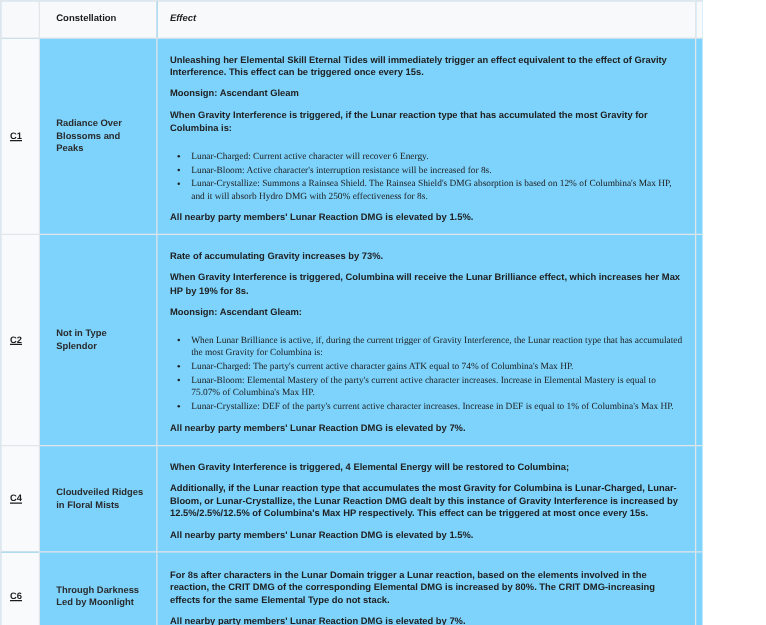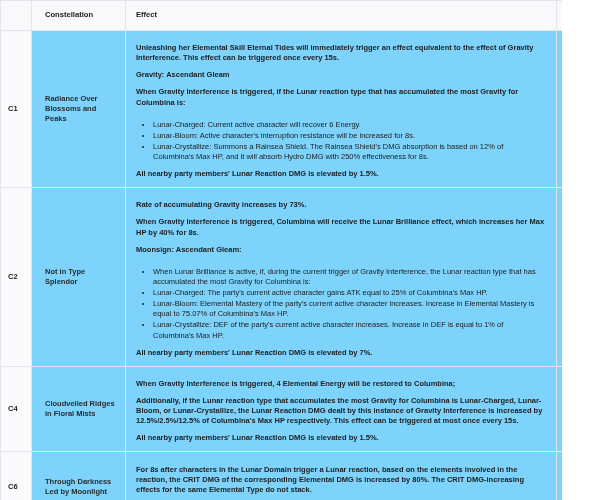--- a/index.html
+++ b/index.html
@@ -26,41 +26,42 @@
   .ctable thead th {
     background: #f8f9fa;
     font-weight: bold;
     text-align: left;
     height: 29px;
     font-size: 7.6px;
     color: #1b1c1d;
   }
   .th-key   { padding: 0 0 0 7px; }
   .th-name  { padding: 0 0 0 13px; }
-  .th-effect{ padding: 0 0 0 10px; }
+  .th-effect{ padding: 0 0 0 10px; font-style: italic; }
   .th-imp   { padding: 0 4px 0 7px; }
 
   td.key {
     background: #f9fafb;
     font-weight: bold;
     padding: 0 0 0 7px;
     color: #1b1c1d;
+    text-decoration: underline;
   }
   td.name { padding: 0 8px 0 13px; color: #2a2b2d; font-weight: bold; }
   td.effect { padding: 8px 10px; vertical-align: middle; }
   td.importance { padding: 0 2px 0 7px; text-decoration: underline; }
 
   tr.r-c1 { height: 148px; }
   tr.r-c2 { height: 167px; }
   tr.r-c4 { height: 85px; }
   tr.r-c6 { height: 70px; }
 
   td.effect p { margin: 4px 0 7px; font-weight: bold; }
   td.effect p:last-child { margin-bottom: 0; }
-  td.effect ul { margin: 12px 0 7px; padding: 0 0 0 17px; }
+  td.effect ul { margin: 12px 0 7px; padding: 0 0 0 17px; font-family: Liberation Serif, serif; }
   td.effect li { margin: 0 0 1px; }
 </style>
 </head>
 <body>
 
 <div class="page">
   <table class="ctable">
     <colgroup>
       <col style="width:31px">
       <col style="width:94px">
@@ -75,42 +76,42 @@
         <th class="th-imp">Importance</th>
       </tr>
     </thead>
     <tbody>
 
       <tr class="r-c1">
         <td class="key">C1</td>
         <td class="name">Radiance Over Blossoms and Peaks</td>
         <td class="effect">
           <p>Unleashing her Elemental Skill Eternal Tides will immediately trigger an effect equivalent to the effect of Gravity Interference. This effect can be triggered once every 15s.</p>
-          <p>Gravity: Ascendant Gleam</p>
+          <p>Moonsign: Ascendant Gleam</p>
           <p>When Gravity Interference is triggered, if the Lunar reaction type that has accumulated the most Gravity for Columbina is:</p>
           <ul>
             <li>Lunar-Charged: Current active character will recover 6 Energy.</li>
             <li>Lunar-Bloom: Active character's interruption resistance will be increased for 8s.</li>
             <li>Lunar-Crystallize: Summons a Rainsea Shield. The Rainsea Shield's DMG absorption is based on 12% of Columbina's Max HP, and it will absorb Hydro DMG with 250% effectiveness for 8s.</li>
           </ul>
           <p>All nearby party members' Lunar Reaction DMG is elevated by 1.5%.</p>
         </td>
         <td class="importance">High</td>
       </tr>
 
       <tr class="r-c2">
         <td class="key">C2</td>
         <td class="name">Not in Type Splendor</td>
         <td class="effect">
           <p>Rate of accumulating Gravity increases by 73%.</p>
-          <p>When Gravity Interference is triggered, Columbina will receive the Lunar Brilliance effect, which increases her Max HP by 40% for 8s.</p>
+          <p>When Gravity Interference is triggered, Columbina will receive the Lunar Brilliance effect, which increases her Max HP by 19% for 8s.</p>
           <p>Moonsign: Ascendant Gleam:</p>
           <ul>
             <li>When Lunar Brilliance is active, if, during the current trigger of Gravity Interference, the Lunar reaction type that has accumulated the most Gravity for Columbina is:</li>
-            <li>Lunar-Charged: The party's current active character gains ATK equal to 25% of Columbina's Max HP.</li>
+            <li>Lunar-Charged: The party's current active character gains ATK equal to 74% of Columbina's Max HP.</li>
             <li>Lunar-Bloom: Elemental Mastery of the party's current active character increases. Increase in Elemental Mastery is equal to 75.07% of Columbina's Max HP.</li>
             <li>Lunar-Crystallize: DEF of the party's current active character increases. Increase in DEF is equal to 1% of Columbina's Max HP.</li>
           </ul>
           <p>All nearby party members' Lunar Reaction DMG is elevated by 7%.</p>
         </td>
         <td class="importance">High</td>
       </tr>
 
       <tr class="r-c4">
         <td class="key">C4</td>

